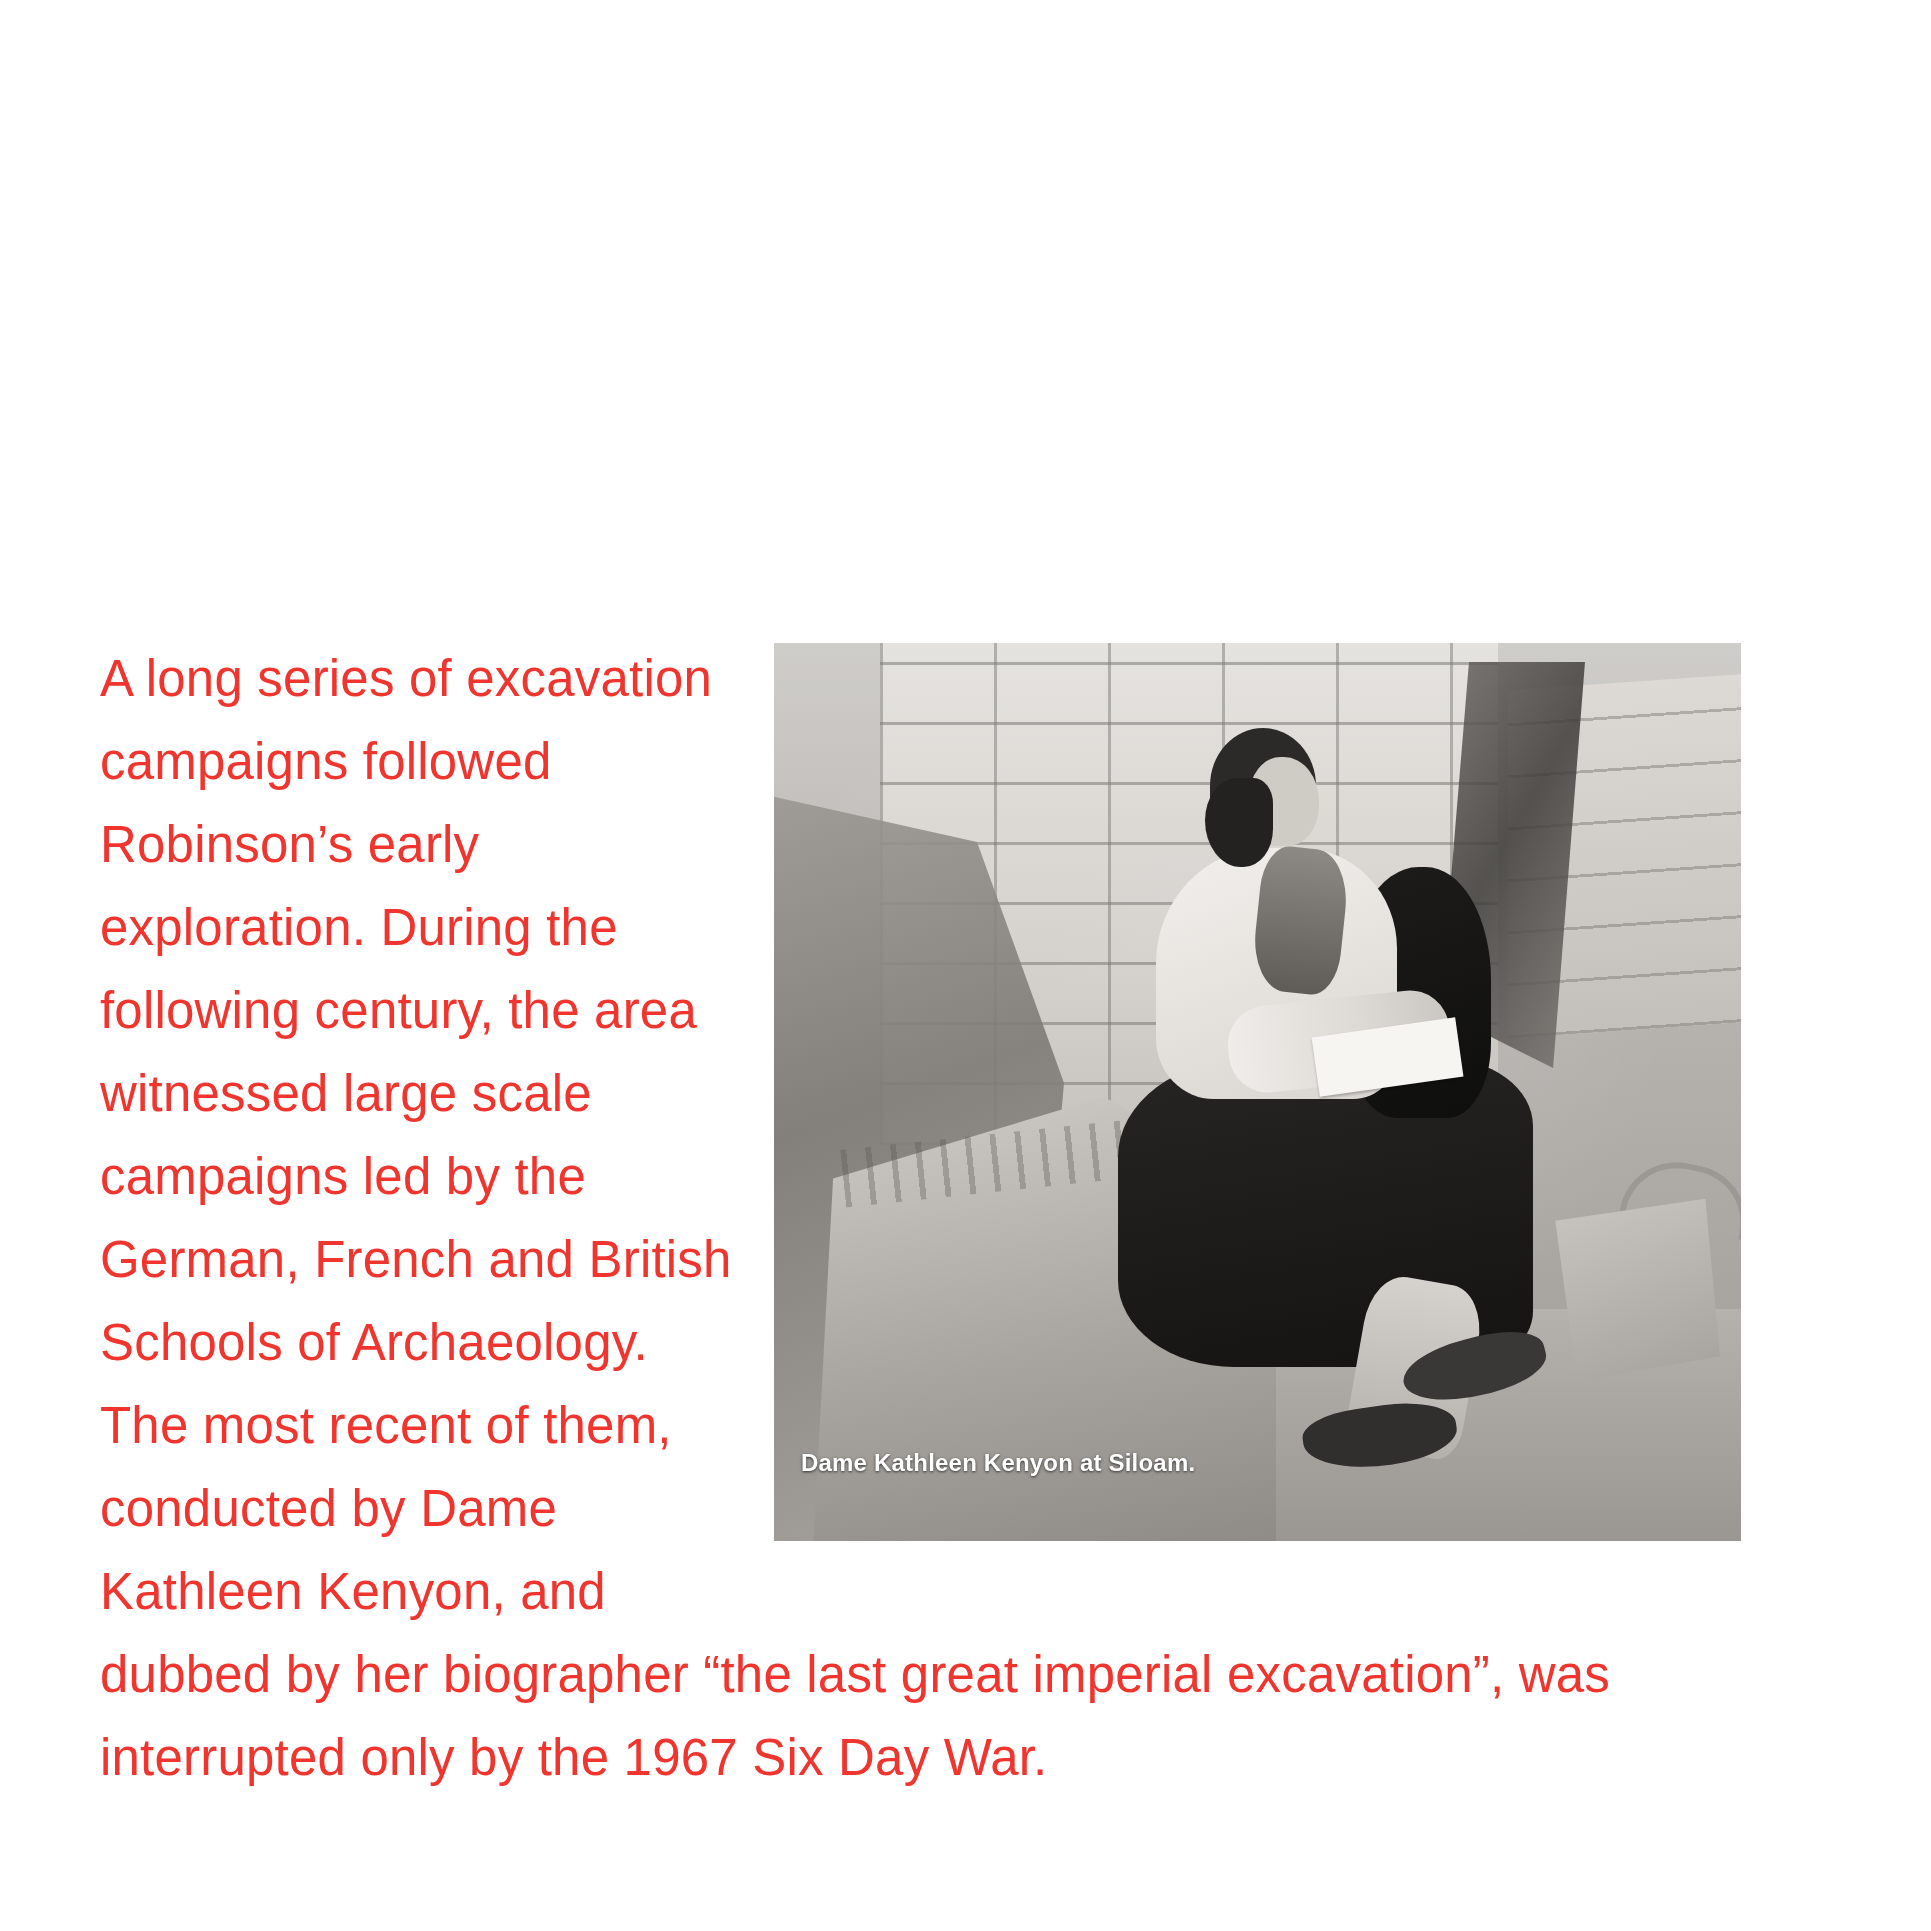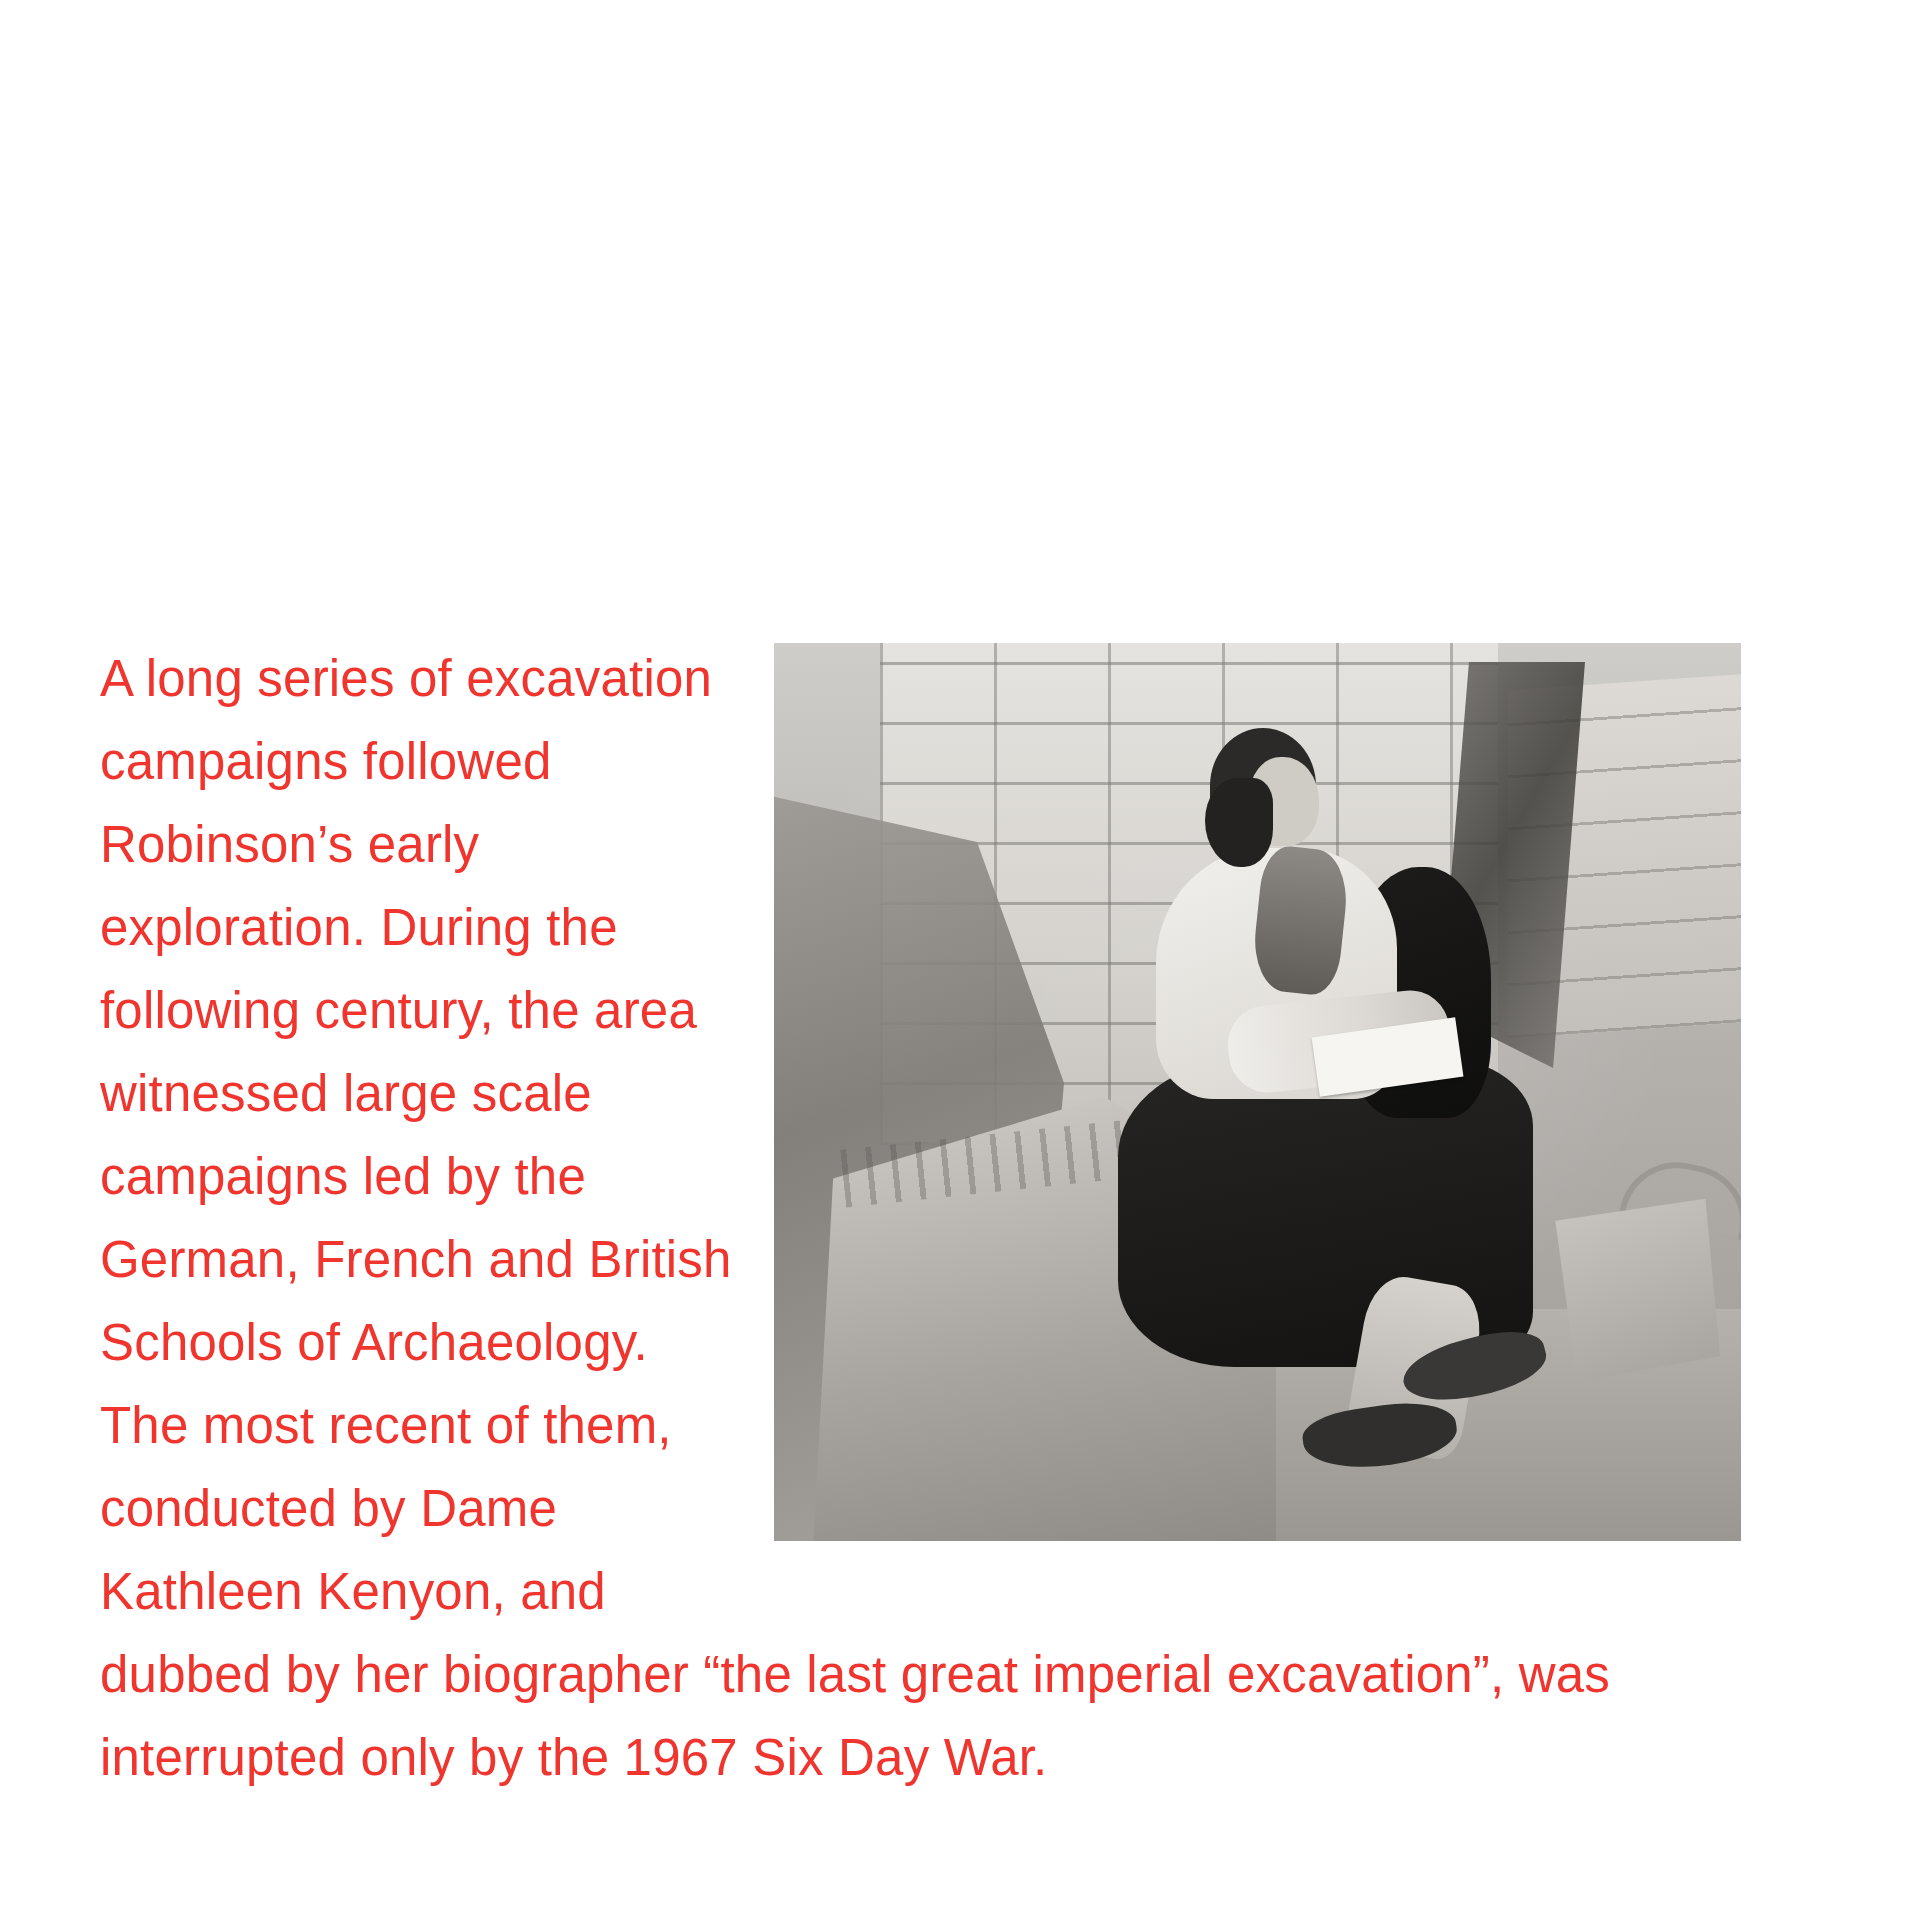--- a/index.html
+++ b/index.html
@@ -325,20 +325,21 @@
         <div class="fig-face"></div>
         <div class="fig-hair-b"></div>
         <div class="fig-arm"></div>
         <div class="fig-paper"></div>
         <div class="fig-leg"></div>
         <div class="fig-shoe2"></div>
         <div class="fig-shoe1"></div>
         <div class="bag-strap"></div>
         <div class="bag"></div>
 
+        <figcaption class="caption">Dame Kathleen Kenyon at Siloam.</figcaption>
       </div>
     </figure>
 
     <p>A long series of excavation campaigns followed Robinson’s early exploration. During the following century, the area witnessed large scale campaigns led by the German, French and British Schools of Archaeology. The most recent of them, conducted by Dame Kathleen Kenyon, and dubbed by her biographer “the last great imperial excavation”, was interrupted only by the 1967 Six Day War.</p>
   </div>
 
 </div>
 
 
 </body></html>

